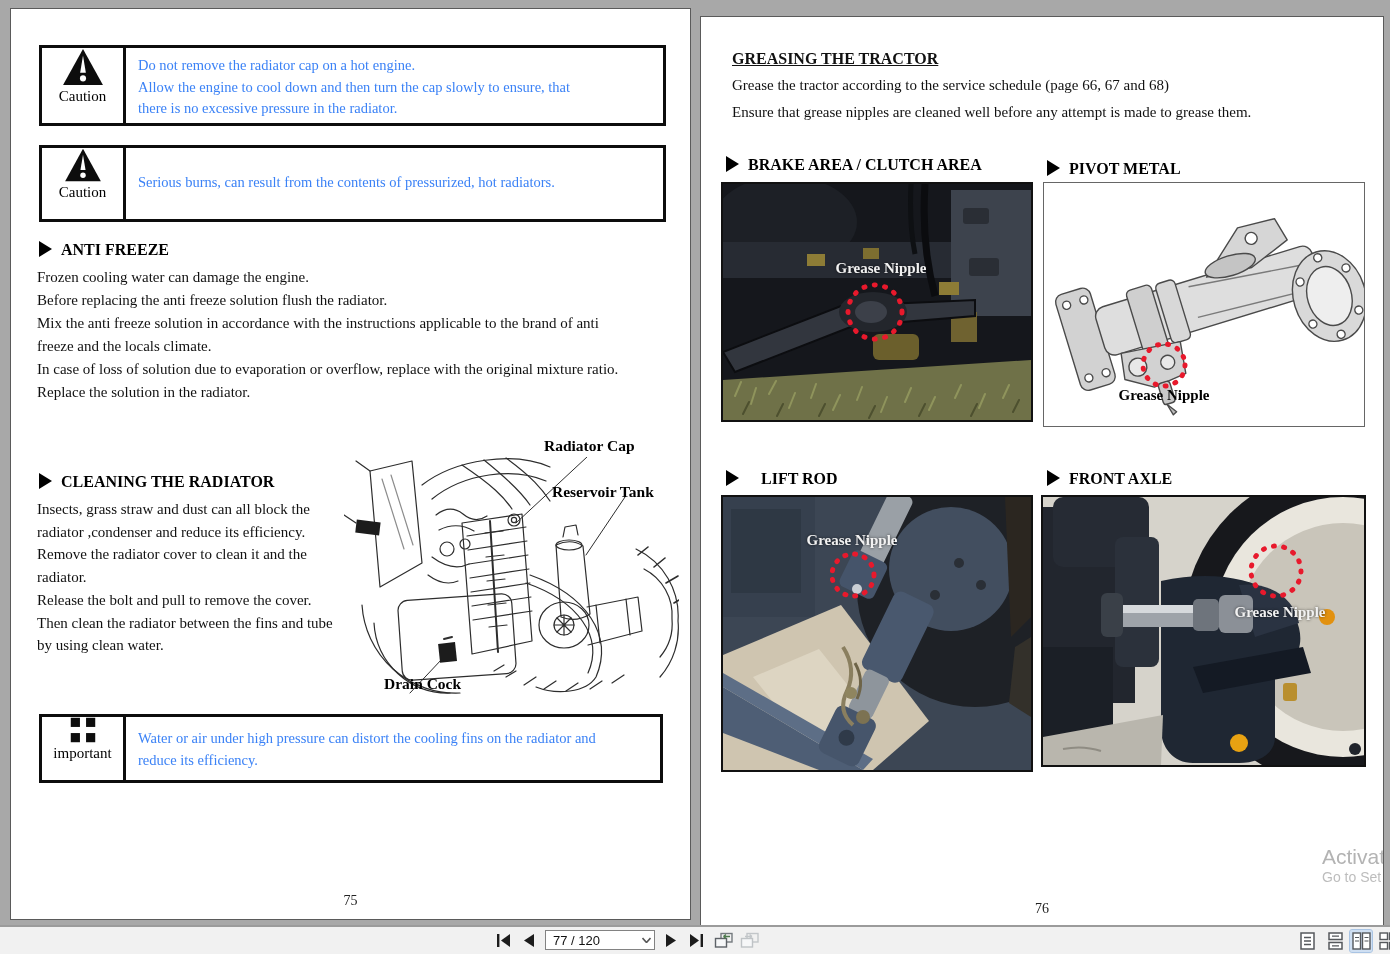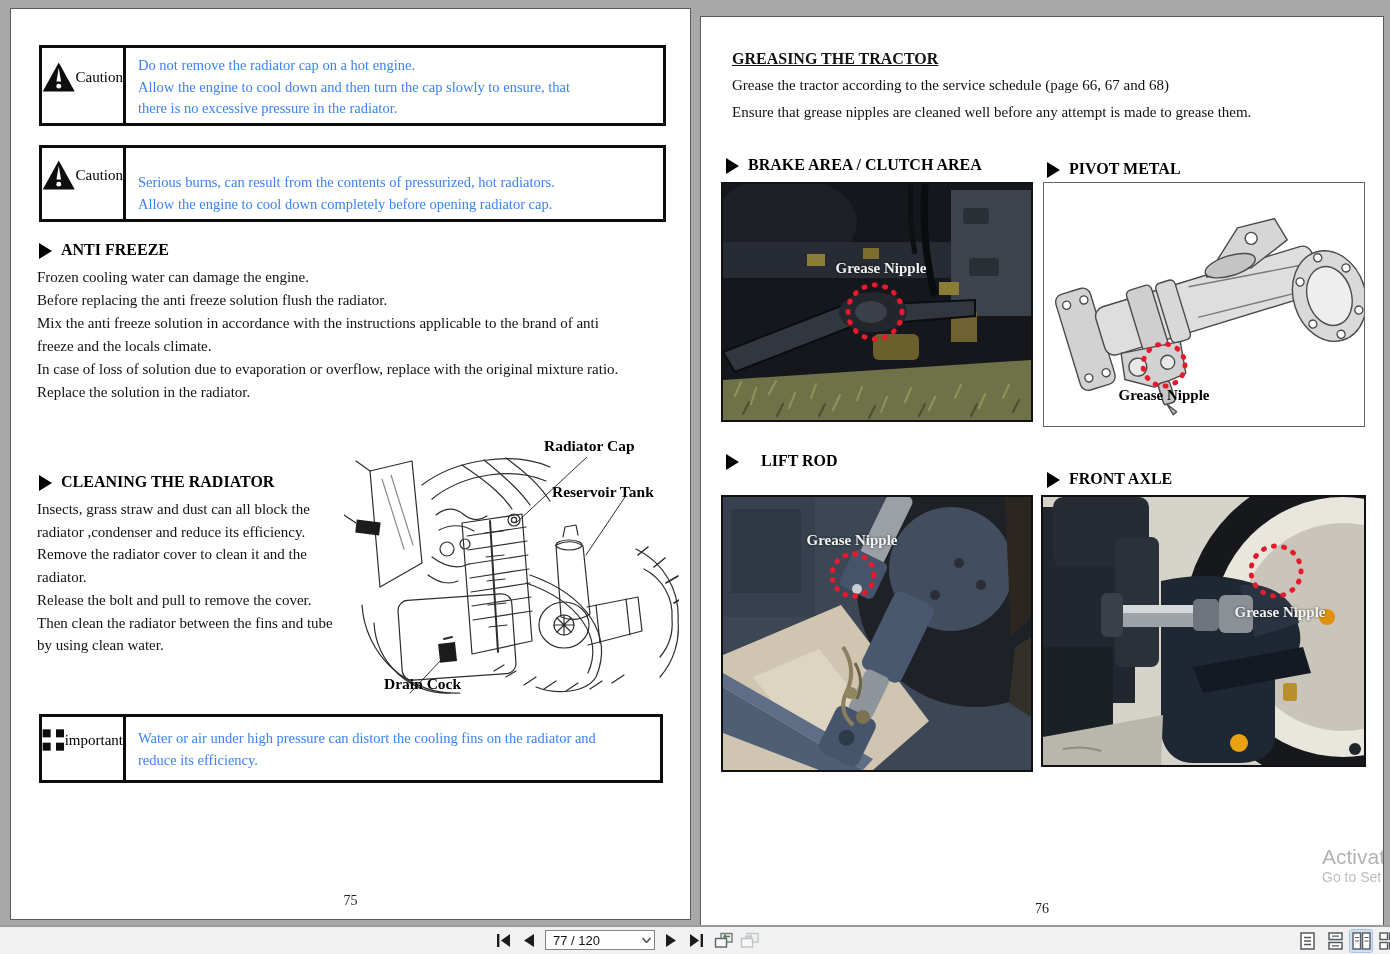--- a/index.html
+++ b/index.html
@@ -11,27 +11,27 @@
   }
   .pages-area{position:absolute;left:0;top:0;width:1390px;height:925px;background:#a8a8a8;}
   .page{position:absolute;background:#ffffff;border:1px solid #5a5a5a;box-sizing:border-box;overflow:hidden;}
   .page-left{left:10px;top:8px;width:681px;height:912px;}
   .page-right{left:700px;top:8px;width:684px;height:912px;margin-top:8px;}
 
   
   .docline{position:absolute;font-size:15px;color:#111;white-space:nowrap;}
   .para{position:absolute;font-size:15px;color:#111;}
   .para div{white-space:nowrap;}
-  .heading{position:absolute;display:flex;align-items:flex-end;gap:9px;font-weight:bold;font-size:16px;color:#000;white-space:nowrap;}
+  .heading{position:absolute;display:flex;align-items:flex-start;gap:9px;font-weight:bold;font-size:16px;color:#000;white-space:nowrap;}
   .tri{width:0;height:0;border-left:13px solid #000;border-top:8px solid transparent;border-bottom:8px solid transparent;}
   .underlined{text-decoration:underline;}
 
   
   .notebox{position:absolute;border:3px solid #0d0d0d;background:#fff;display:flex;box-sizing:border-box;}
-  .notebox .icon-cell{width:84px;flex:0 0 84px;border-right:3px solid #0d0d0d;display:flex;flex-direction:row;align-items:center;justify-content:flex-end;padding-bottom:18px;box-sizing:border-box;}
+  .notebox .icon-cell{width:84px;flex:0 0 84px;border-right:3px solid #0d0d0d;display:flex;flex-direction:column;align-items:center;justify-content:flex-end;padding-bottom:18px;box-sizing:border-box;}
   .notebox .icon-cell .cap{font-size:15px;color:#000;margin-top:2px;}
   .notebox .text-cell{padding:7px 12px;font-size:14.5px;line-height:21.5px;color:#3b82f6;}
   .notebox .text-cell div{white-space:nowrap;}
 
   
   .figlabel{position:absolute;font-weight:bold;font-size:15.5px;color:#000;white-space:nowrap;}
 
   .pagenum{position:absolute;left:0;width:100%;text-align:center;font-size:14px;color:#222;}
 
   
@@ -89,21 +89,20 @@
       <div class="icon-cell">
         <svg width="44" height="40" viewBox="0 0 44 40">
           <path d="M22 1 L43 39 L1 39 Z" fill="#0d0d0d"></path>
           <path d="M22 8 L25 26 L19 26 Z" fill="#fff"></path>
           <circle cx="22" cy="32" r="3.2" fill="#fff"></circle>
         </svg>
         <div class="cap">Caution</div>
       </div>
       <div class="text-cell" style="padding-top:24px;">
         <div>Serious burns, can result from the contents of pressurized, hot radiators.</div>
-        <div>Allow the engine to cool down completely before opening radiator cap.</div>
       </div>
     </div>
 
     <div class="heading" style="left:28px;top:232px;">
       <span class="tri"></span>
       <span>ANTI FREEZE</span>
     </div>
     <div class="para" style="left:26px;top:257px;line-height:23px;">
       <div>Frozen cooling water can damage the engine.</div>
       <div>Before replacing the anti freeze solution flush the radiator.</div>
@@ -307,21 +306,21 @@
           <circle cx="78" cy="162" r="9" fill="#e8e8e8"></circle>
           <circle cx="108" cy="166" r="7" fill="#e8e8e8"></circle>
           <rect x="92" y="184" width="12" height="22" rx="3" fill="#c8c8c8"></rect>
           <path d="M95 206 l3 12 l4 -2 z" fill="#bdbdbd"></path>
         </g>
         <circle cx="120" cy="182" r="21" fill="none" stroke="#e8192c" stroke-width="5" stroke-linecap="round" stroke-dasharray="1 9.2"></circle>
       </svg>
       <span class="nipple-label dark" style="left:120px;top:204px;">Grease Nipple</span>
     </div>
 
-    <div class="heading" style="left:25px;top:435px;gap:22px;">
+    <div class="heading" style="left:25px;top:453px;gap:22px;">
       <span class="tri"></span>
       <span>LIFT ROD</span>
     </div>
     <div class="heading" style="left:346px;top:453px;">
       <span class="tri"></span>
       <span>FRONT AXLE</span>
     </div>
 
     <div class="panel bordered" style="left:20px;top:478px;width:312px;height:277px;">
       <svg width="308" height="273" viewBox="0 0 308 273">

